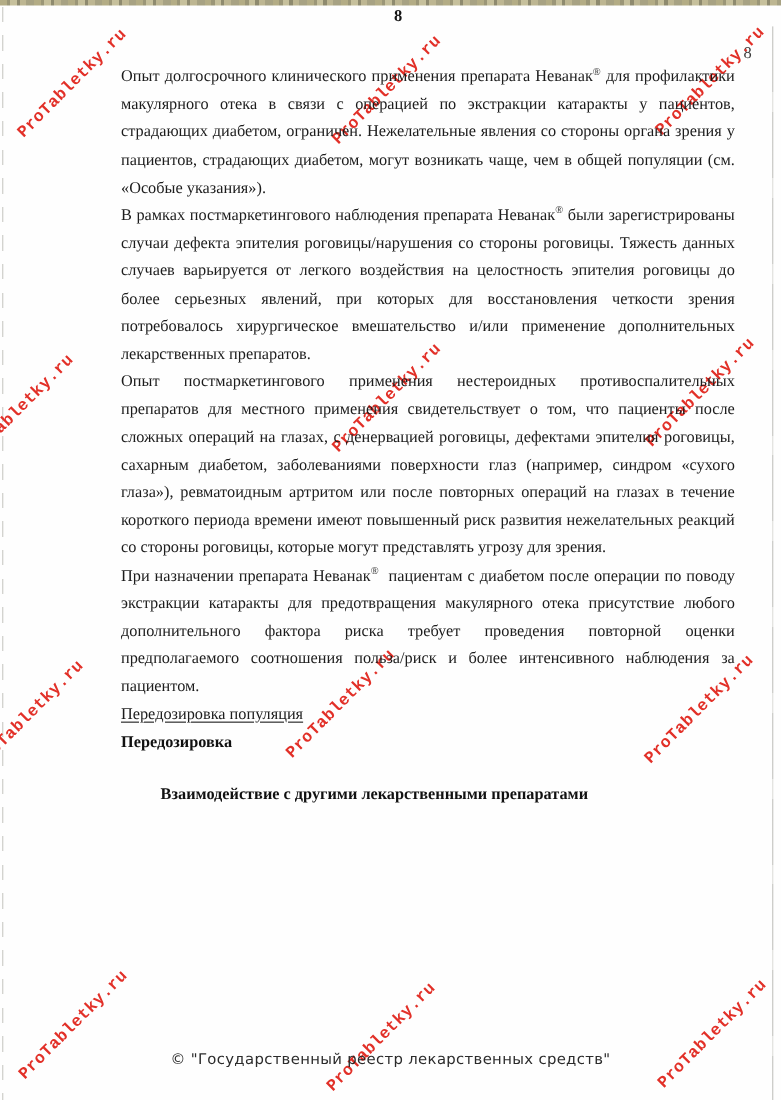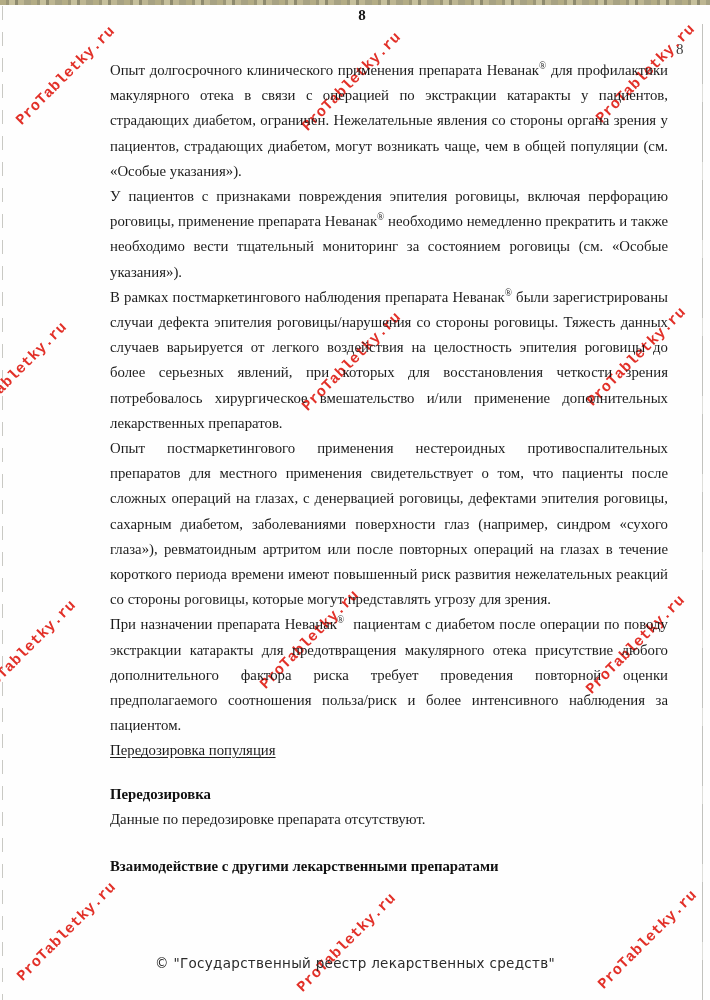--- a/index.html
+++ b/index.html
@@ -31,22 +31,22 @@
     font-size:15px; color:#3c3c3c;
   }
   .bodytext {
     position:absolute; left:110px; top:58px; width:558px;
     font-size:14.8px; line-height:25.2px; color:#1c1c1c;
     text-align:justify;
   }
   .bodytext p { margin:0; }
   .bodytext p.h { font-weight:700; color:#111; }
   .bodytext p.sub { text-decoration:underline; text-underline-offset:2px; }
-  .bodytext p.gap1 { margin-top:18px; }
-  .bodytext p.gap2 { margin-top:22px; }
+  .bodytext p.gap1 { margin-top:0; }
+  .bodytext p.gap2 { margin-top:22px;margin-left:36px; }
   .bodytext sup { font-size:9.5px; line-height:0; vertical-align:6px; }
   .wm {
     position:absolute;
     font-family:"Liberation Mono", monospace;
     font-weight:700; font-size:15px; letter-spacing:0.5px;
     white-space:nowrap;
     transform:translate(-50%,-50%) rotate(-45deg);
     color:#e23028;
   }
   .footer {
@@ -75,25 +75,23 @@
   <span class="wm" style="left: 637px; top: 357px; color: rgb(226, 48, 40);">ProTabletky.ru</span>
   <span class="wm" style="left: 27px; top: 650px; color: rgb(226, 48, 40);">ProTabletky.ru</span>
   <span class="wm" style="left: 310px; top: 640px; color: rgb(226, 48, 40);">ProTabletky.ru</span>
   <span class="wm" style="left: 636px; top: 645px; color: rgb(226, 48, 40);">ProTabletky.ru</span>
   <span class="wm" style="left: 67px; top: 932px; color: rgb(226, 48, 40);">ProTabletky.ru</span>
   <span class="wm" style="left: 347px; top: 943px; color: rgb(226, 48, 40);">ProTabletky.ru</span>
   <span class="wm" style="left: 648px; top: 940px; color: rgb(226, 48, 40);">ProTabletky.ru</span>
 
   <div class="bodytext">
     <p class="rich">Опыт долгосрочного клинического применения препарата Неванак<sup>®</sup> для профилактики макулярного отека в связи с операцией по экстракции катаракты у пациентов, страдающих диабетом, ограничен. Нежелательные явления со стороны органа зрения у пациентов, страдающих диабетом, могут возникать чаще, чем в общей популяции (см. «Особые указания»).</p>
-    <p class="rich">У пациентов с признаками повреждения эпителия роговицы, включая перфорацию роговицы, применение препарата Неванак<sup>®</sup> необходимо немедленно прекратить и также необходимо вести тщательный мониторинг за состоянием роговицы (см. «Особые указания»).</p>
     <p class="rich">В рамках постмаркетингового наблюдения препарата Неванак<sup>®</sup> были зарегистрированы случаи дефекта эпителия роговицы/нарушения со стороны роговицы. Тяжесть данных случаев варьируется от легкого воздействия на целостность эпителия роговицы до более серьезных явлений, при которых для восстановления четкости зрения потребовалось хирургическое вмешательство и/или применение дополнительных лекарственных препаратов.</p>
     <p class="rich">Опыт постмаркетингового применения нестероидных противоспалительных препаратов для местного применения свидетельствует о том, что пациенты после сложных операций на глазах, с денервацией роговицы, дефектами эпителия роговицы, сахарным диабетом, заболеваниями поверхности глаз (например, синдром «сухого глаза»), ревматоидным артритом или после повторных операций на глазах в течение короткого периода времени имеют повышенный риск развития нежелательных реакций со стороны роговицы, которые могут представлять угрозу для зрения.</p>
     <p class="rich">При назначении препарата Неванак<sup>®</sup>&nbsp; пациентам с диабетом после операции по поводу экстракции катаракты для предотвращения макулярного отека присутствие любого дополнительного фактора риска требует проведения повторной оценки предполагаемого соотношения польза/риск и более интенсивного наблюдения за пациентом.</p>
     <p class="sub">Передозировка популяция</p>
     <p class="h gap1">Передозировка</p>
-    <p>Данные по передозировке препарата отсутствуют.</p>
     <p class="h gap2">Взаимодействие с другими лекарственными препаратами</p>
   </div>
 
   <div class="footer">© "Государственный реестр лекарственных средств"</div>
 
 </div>
 
 </body></html>

